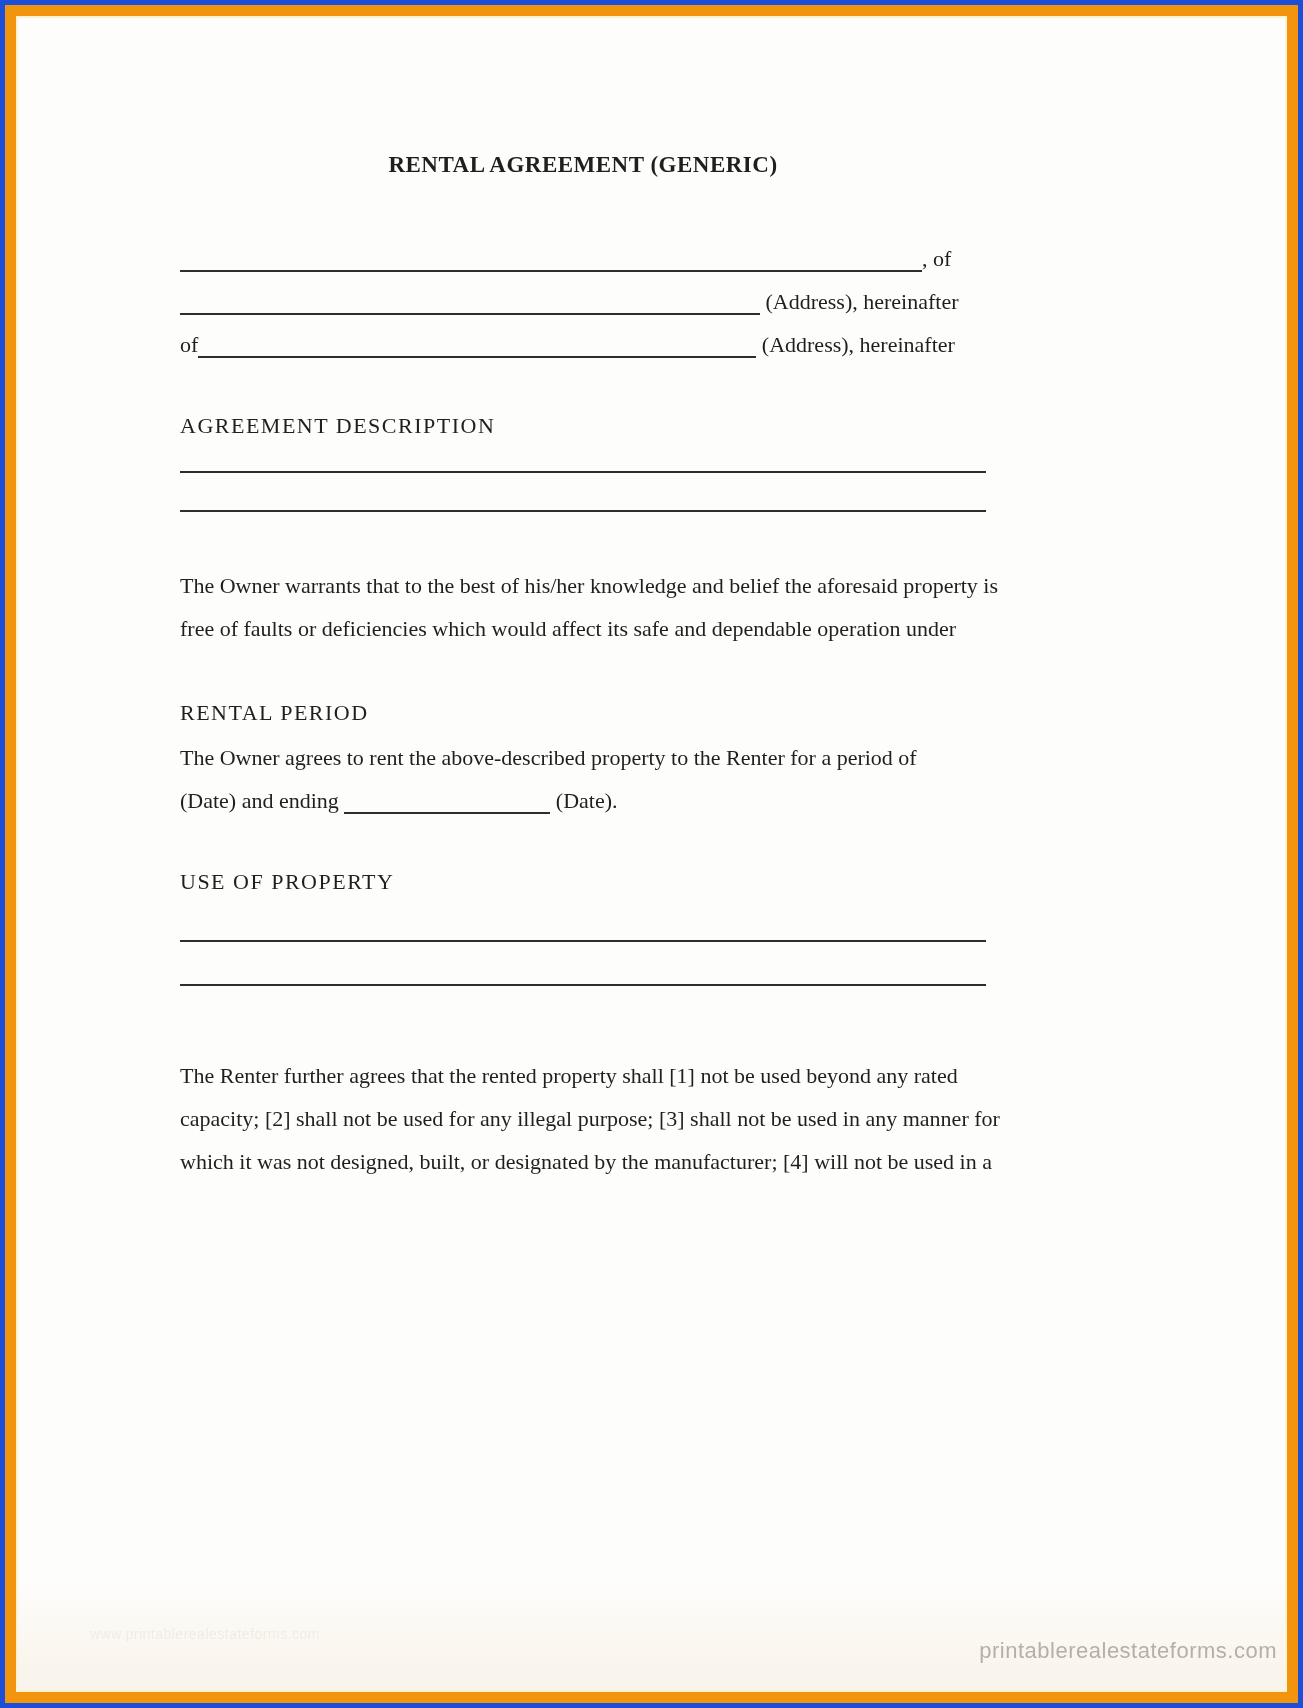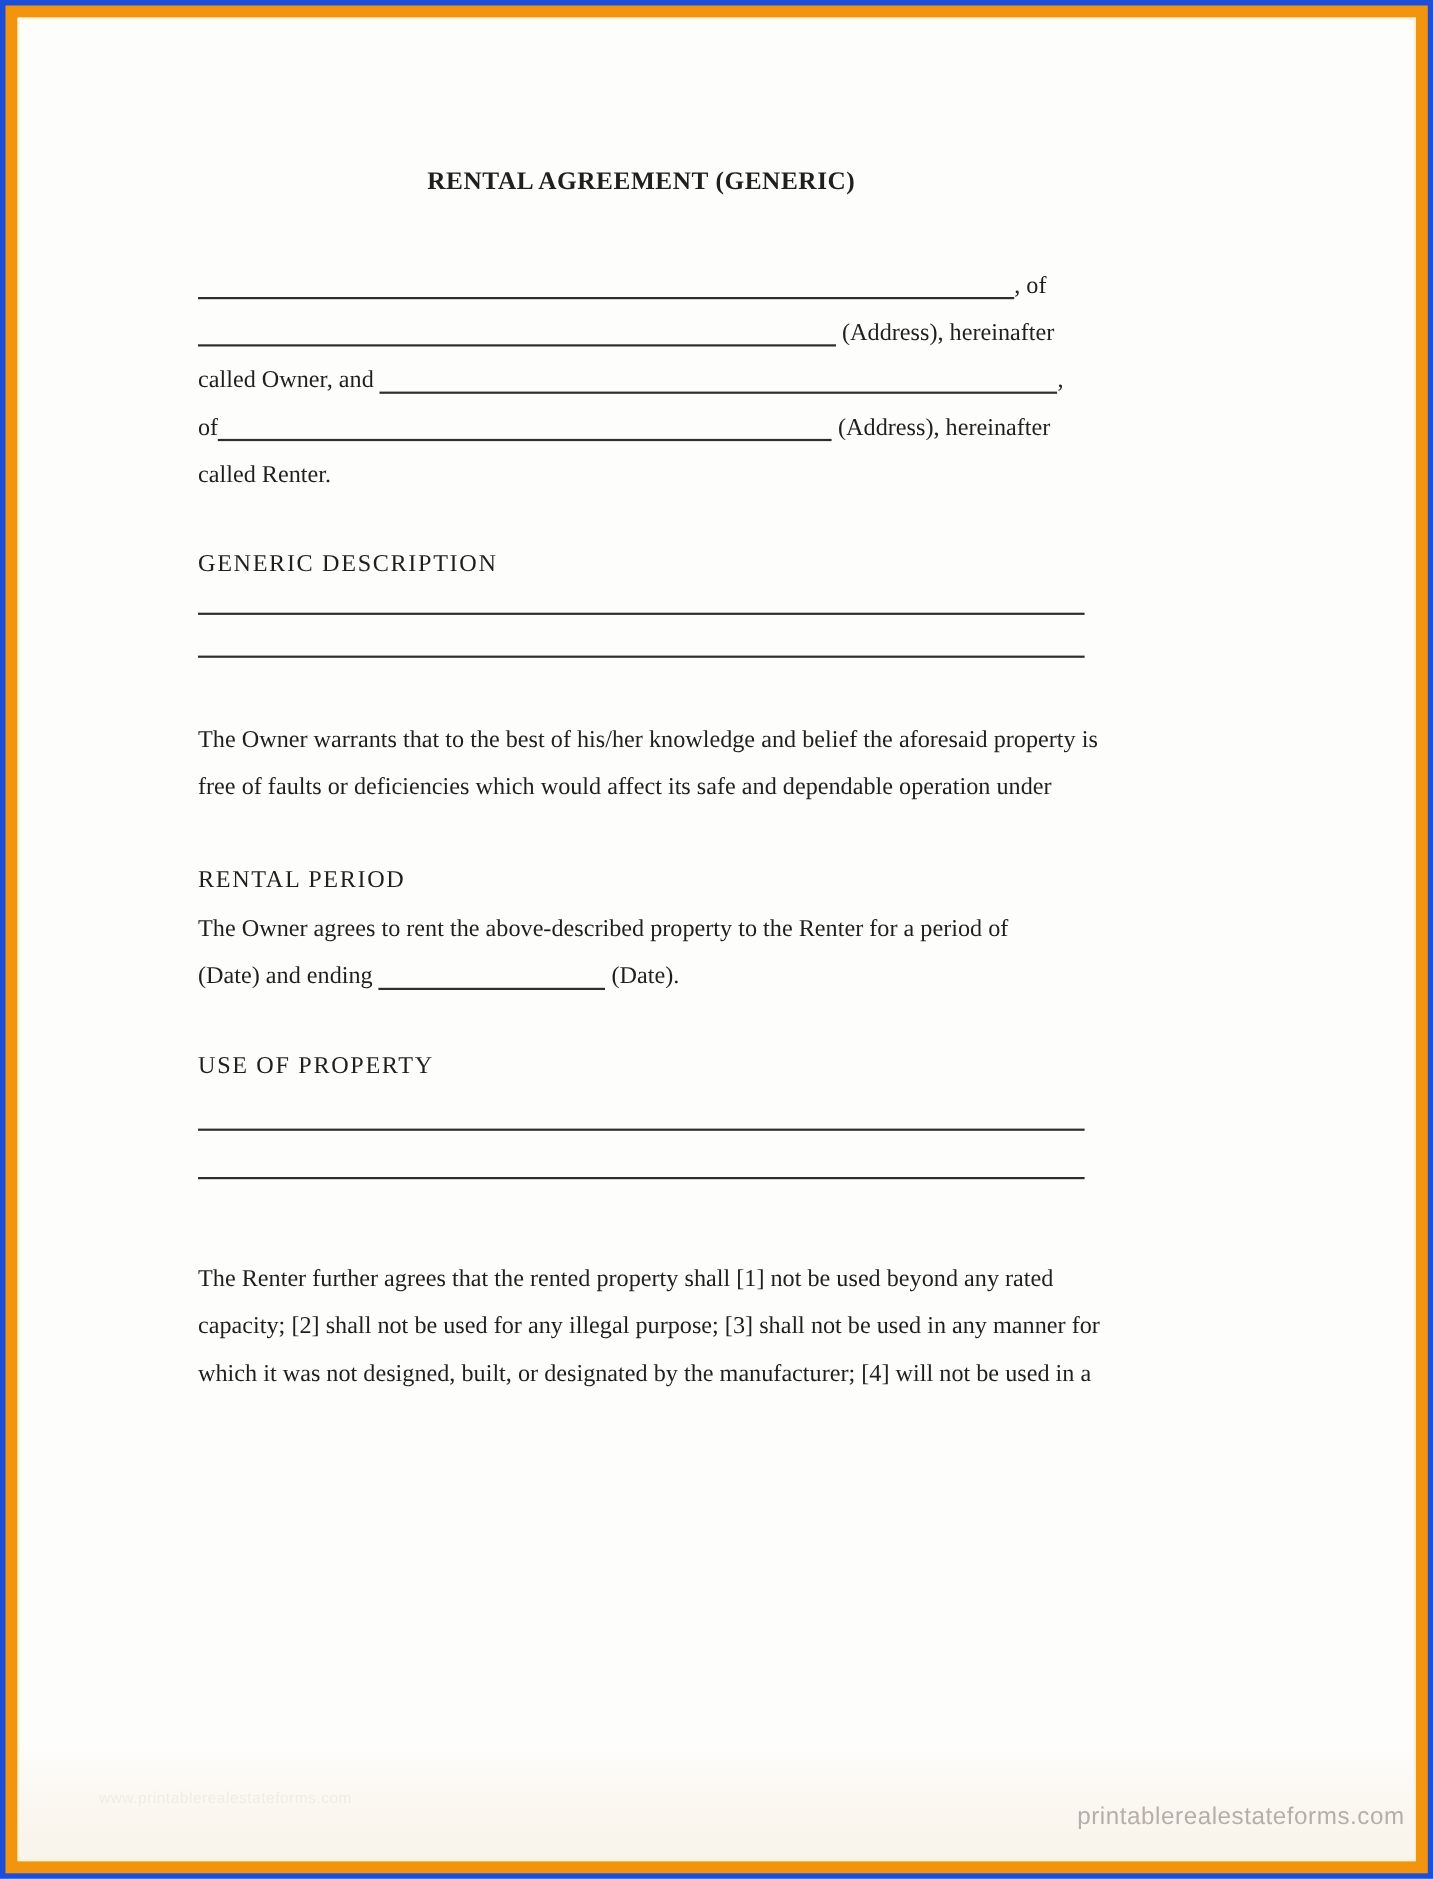--- a/index.html
+++ b/index.html
@@ -92,31 +92,26 @@
 
       <div class="intro">
         <div class="line">
           <span class="u" style="width:742px"></span><span>, of</span>
         </div>
         <div class="line">
           <span class="u" style="width:580px"></span>
           <span>(Address), hereinafter</span>
         </div>
         <div class="line">
-          <span>called Owner, and</span>
-          <span class="u" style="width:616px"></span><span>,</span>
-        </div>
-        <div class="line">
           <span>of</span><span class="u" style="width:558px"></span>
           <span>(Address), hereinafter</span>
         </div>
-        <div class="line">called Renter.</div>
       </div>
 
-      <h2 class="sec-heading h-prop">GENERIC DESCRIPTION</h2>
+      <h2 class="sec-heading h-prop">AGREEMENT DESCRIPTION</h2>
       <div class="rule rule-a"></div>
       <div class="rule rule-b"></div>
 
       <div class="para-warranty">
         <div class="line">The Owner warrants that to the best of his/her knowledge and belief the aforesaid property is</div>
         <div class="line">free of faults or deficiencies which would affect its safe and dependable operation under</div>
       </div>
 
       <h2 class="sec-heading h-rental">RENTAL PERIOD</h2>
       <div class="para-rental">

